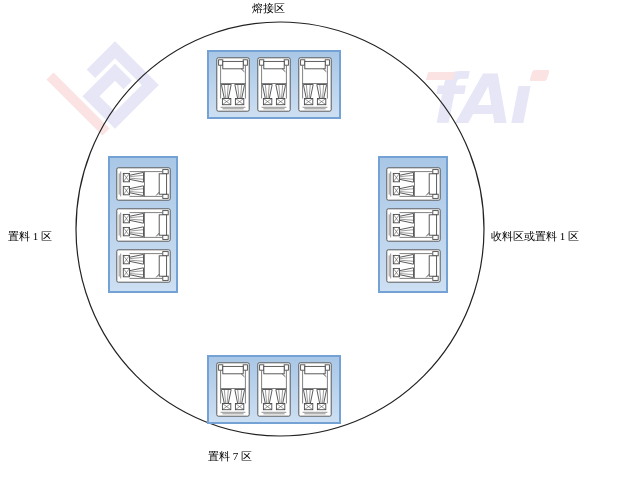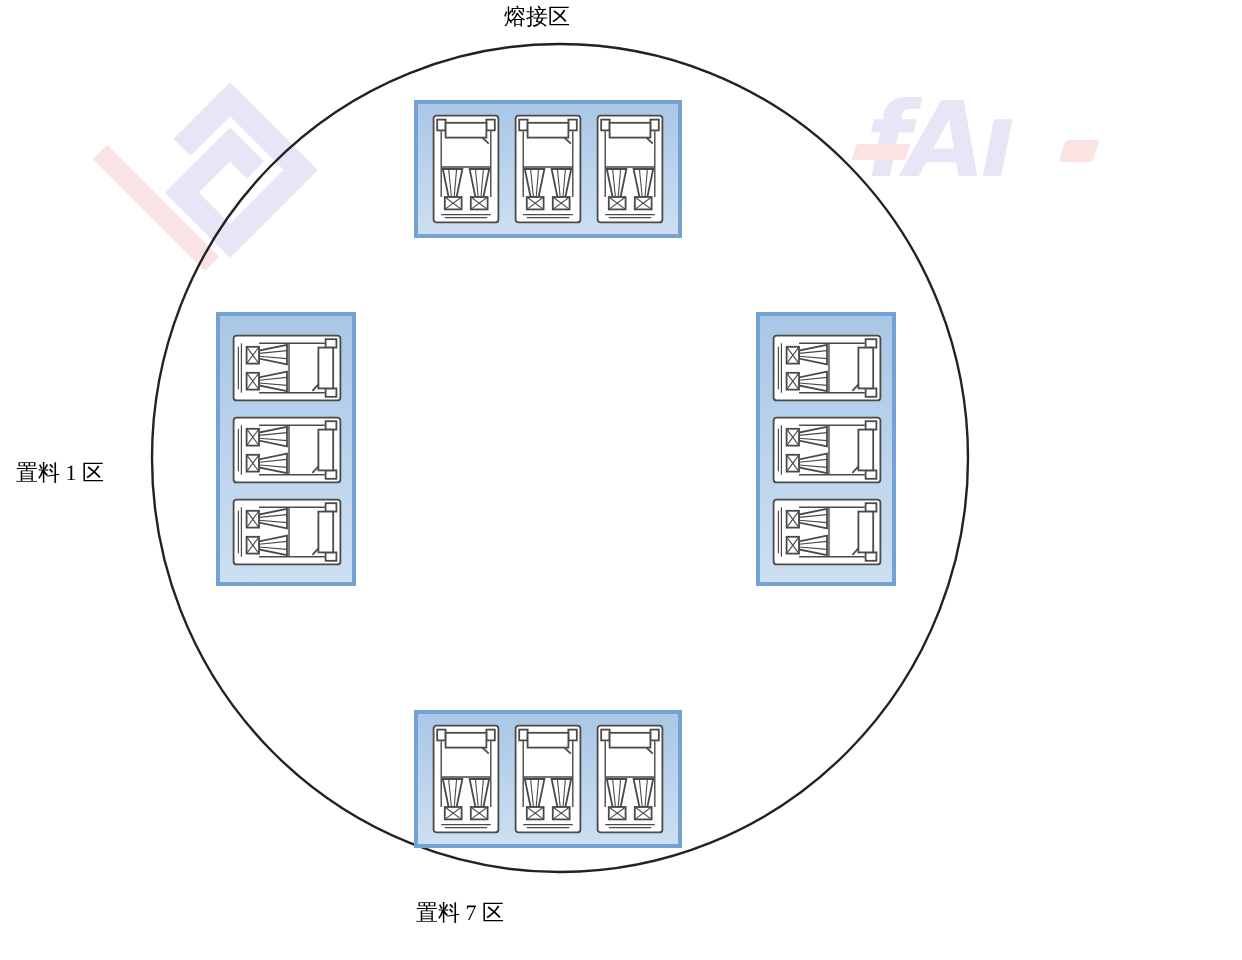--- a/index.html
+++ b/index.html
@@ -5,23 +5,23 @@
   html,body{margin:0;padding:0;background:#fff;}
   .stage{
     position:relative;width:621px;height:480px;background:#fff;overflow:hidden;
     font-family:"Liberation Serif","DejaVu Serif",serif;
   }
   
   .wm-left{position:absolute;left:0;top:0;z-index:0;}
   .wm-lav{fill:none;stroke:var(--watermark_lavender);stroke-width:12;}
   .wm-pink{fill:none;stroke:var(--watermark_pink);stroke-width:10;}
   .wm-text{
-    position:absolute;left:433px;top:45px;z-index:0;
+    position:absolute;left:433px;top:66px;z-index:0;
     font-family:"DejaVu Sans",sans-serif;font-style:italic;font-weight:bold;
-    font-size:52px;line-height:1;letter-spacing:-3px;color:var(--watermark_lavender);
+    font-size:68px;line-height:1;letter-spacing:-3px;color:var(--watermark_lavender);
     user-select:none;
   }
   .wm-dot{position:absolute;left:531px;top:70px;width:17px;height:11px;z-index:0;
     background:var(--watermark_pink);transform:skewX(-18deg);border-radius:2px;}
   .wm-bar{position:absolute;left:427px;top:72px;width:27px;height:8px;z-index:0;
     background:var(--watermark_pink);transform:skewX(-18deg);border-radius:1px;}
   
   .circle-svg{position:absolute;left:0;top:0;z-index:1;}
   .circle-svg ellipse{fill:none;stroke:var(--circle_stroke);stroke-width:1.2;}
   
@@ -318,16 +318,17 @@
     <path d="M6.4,41.5l8.4,6.2M14.8,41.5l-8.4,6.2" fill="none" stroke-width="0.55"></path>
     <rect x="19.4" y="41.5" width="8.4" height="6.2"></rect>
     <path d="M19.4,41.5l8.4,6.2M27.8,41.5l-8.4,6.2" fill="none" stroke-width="0.55"></path>
     <path d="M4.6,50.3H29.4M6.4,51.8H27.6" fill="none" stroke-width="0.6"></path>
           </g>
         </g>
       </svg>
     </div>
 
   <div class="zone-label lbl-top">熔接区</div>
+  <div class="zone-label lbl-right">收料区或置料 1 区</div>
   <div class="zone-label lbl-bottom">置料 7 区</div>
   <div class="zone-label lbl-left">置料 1 区</div>
 
 </div>
 
 </body></html>

